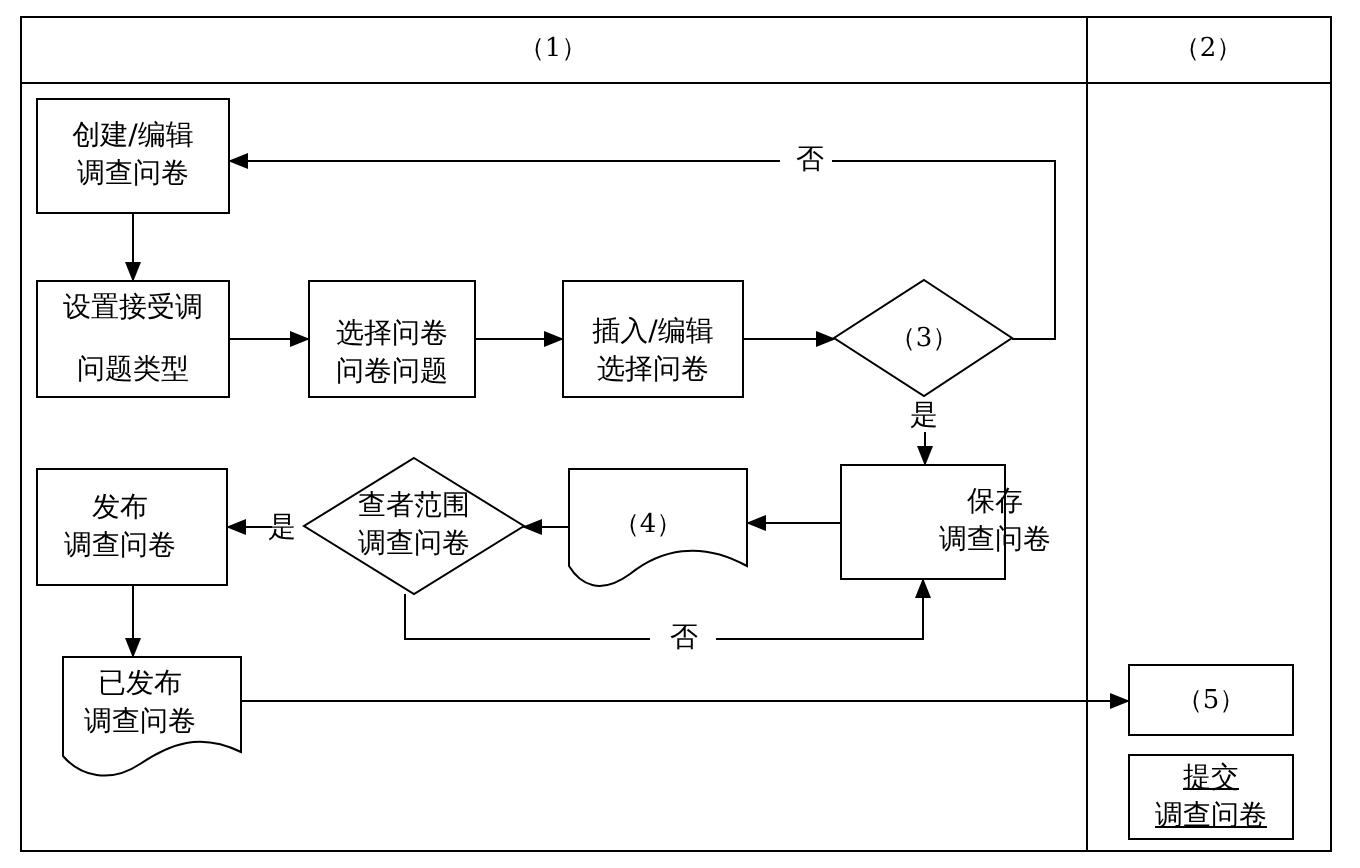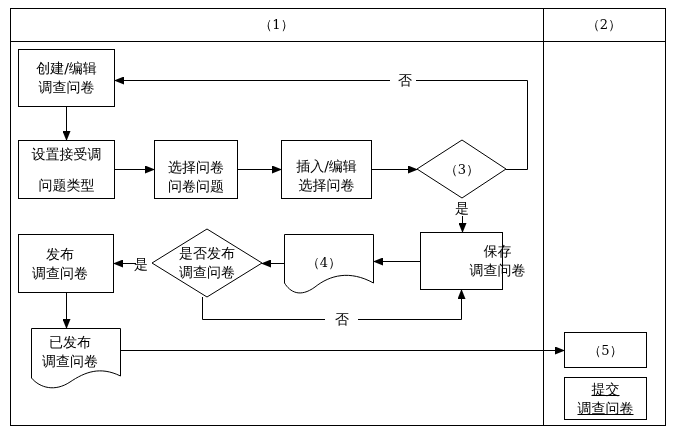--- a/index.html
+++ b/index.html
@@ -79,21 +79,21 @@
   <span>（3）</span>
 </div>
 <div class="lbl" style="left:420px;top:232px;width:83px;height:58px;padding-left:36px;">
   <span>保存</span>
   <span>调查问卷</span>
 </div>
 <div class="lbl serif" style="left:284px;top:248px;width:80px;height:28px;">
   <span>（4）</span>
 </div>
 <div class="lbl" style="left:160px;top:243px;width:94px;height:40px;">
-  <span>是否发布</span>
+  <span>查者范围</span>
   <span>调查问卷</span>
 </div>
 <div class="lbl" style="left:18px;top:234px;width:84px;height:59px;">
   <span>发布</span>
   <span>调查问卷</span>
 </div>
 <div class="lbl" style="left:31px;top:332px;width:78px;height:40px;">
   <span>已发布</span>
   <span>调查问卷</span>
 </div>

